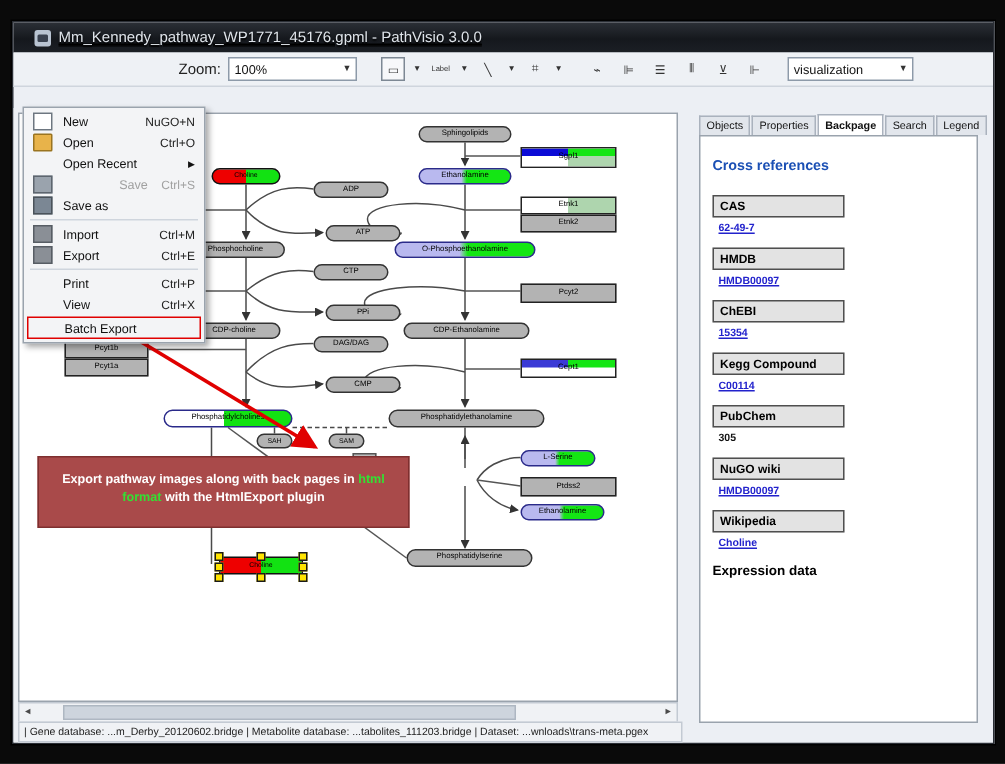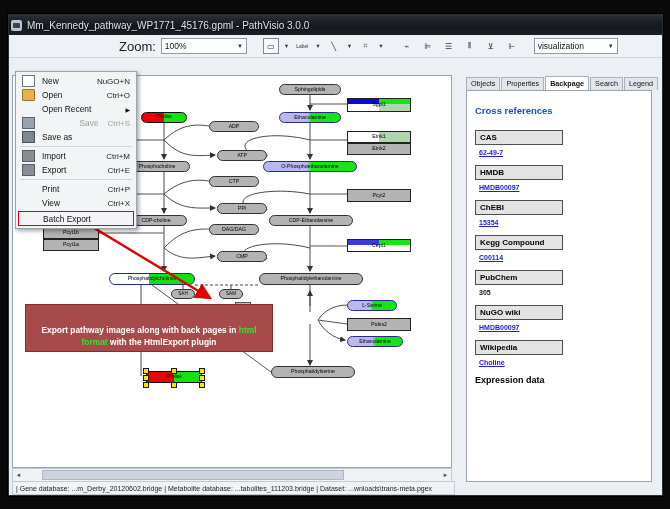--- a/index.html
+++ b/index.html
@@ -3,33 +3,33 @@
 <meta charset="utf-8">
 <style>
   html,body{margin:0;padding:0;background:#000;}
   body{width:670px;height:509px;overflow:hidden;font-family:"Liberation Sans",sans-serif;}
   #root{position:relative;width:670px;height:509px;background:#0a0a0a;}
 
   .win{position:absolute;left:8px;top:14px;width:653px;height:480px;background:#eceff4;
        border:1px solid #2b2f36;box-shadow:0 0 0 1px #000;}
 
   .titlebar{height:20px;background:linear-gradient(180deg,#2b2f36 0%,#15181d 55%,#1b1f25 100%);
-            display:flex;align-items:center;padding-left:2px;gap:5px;}
+            display:flex;align-items:center;padding-left:14px;gap:5px;text-decoration:underline;}
   .tb-ico{width:11px;height:11px;background:#b9c4d2;border-radius:2px;position:relative;flex:0 0 auto;}
   .tb-ico:after{content:"";position:absolute;left:2px;top:3px;width:7px;height:5px;background:#3a4250;border-radius:1px;}
   .tb-title{color:#dfe4ea;font-size:10px;white-space:nowrap;text-shadow:0 1px 1px #000;}
 
   .menubar{height:15px;background:#eef1f5;border-bottom:1px solid #cfd5dd;display:flex;align-items:center;
            padding-left:4px;gap:1px;}
   .menubar span{font-size:9.5px;color:#1c1c1c;padding:1px 5px;line-height:12px;}
   .menubar span.active{background:#cdd9ea;border:1px solid #8aa4c8;padding:0 4px;}
 
   .toolbar{height:22px;background:#eef1f5;border-bottom:1px solid #cfd5dd;display:flex;align-items:center;
            padding-left:110px;gap:5px;position:relative;}
-  .zlabel{font-size:13px;color:#222;}
+  .zlabel{font-size:10px;color:#222;}
   .combo{height:14px;border:1px solid #8d9aa9;background:#fff;display:flex;align-items:center;
          justify-content:space-between;padding:0 3px;font-size:8.5px;color:#111;}
   .combo .car{font-size:6px;color:#333;}
   .tbtn{width:14px;height:14px;border:1px solid transparent;display:flex;align-items:center;justify-content:center;
         font-size:8px;color:#333;}
   .tbtn.box{border:1px solid #7d8894;background:#f7f8fa;}
   .caret{font-size:5.5px;color:#333;}
 
   .workspace{position:absolute;left:0;top:57px;right:0;bottom:0;display:flex;}
 
@@ -64,21 +64,21 @@
   .pcline{border:1px solid #2a2a8a;border-radius:7px;
         background:linear-gradient(90deg,#ffffff 0%,#ffffff 47%,#12e212 47%,#12e212 100%);}
   .small{font-size:4.6px;}
   svg.ov{position:absolute;left:0;top:0;width:438px;height:391px;pointer-events:none;}
 
   
   .selnode{position:absolute;}
   .handle{position:absolute;width:4px;height:4px;background:#ffe400;border:1px solid #1a1a1a;}
 
   .callout{position:absolute;background:#a94a4a;border:1px solid #7e2f2f;color:#fff;
-           font-size:8.4px;font-weight:bold;text-align:center;line-height:12px;padding:19px 6px;box-sizing:border-box;}
+           font-size:8.4px;font-weight:bold;text-align:center;line-height:12px;padding:8px 6px;box-sizing:border-box;}
   .callout .hl{color:#33e033;}
 
   
   .rpanel{width:206px;background:#eceff4;padding:4px 3px 0 0;box-sizing:border-box;position:relative;}
   .tabs{display:flex;align-items:flex-end;height:14px;padding-left:10px;gap:1px;}
   .tab{font-size:7.2px;color:#111;background:#e2e6ec;border:1px solid #aab2bd;border-bottom:none;
        padding:1px 4px;line-height:10px;}
   .tab.sel{background:#fff;font-weight:bold;padding:2px 4px;position:relative;top:1px;}
   .bpage{position:absolute;left:10px;top:18px;width:186px;height:392px;background:#fff;border:1px solid #9aa3ad;
          overflow:hidden;padding:8px 0 0 8px;box-sizing:border-box;}

